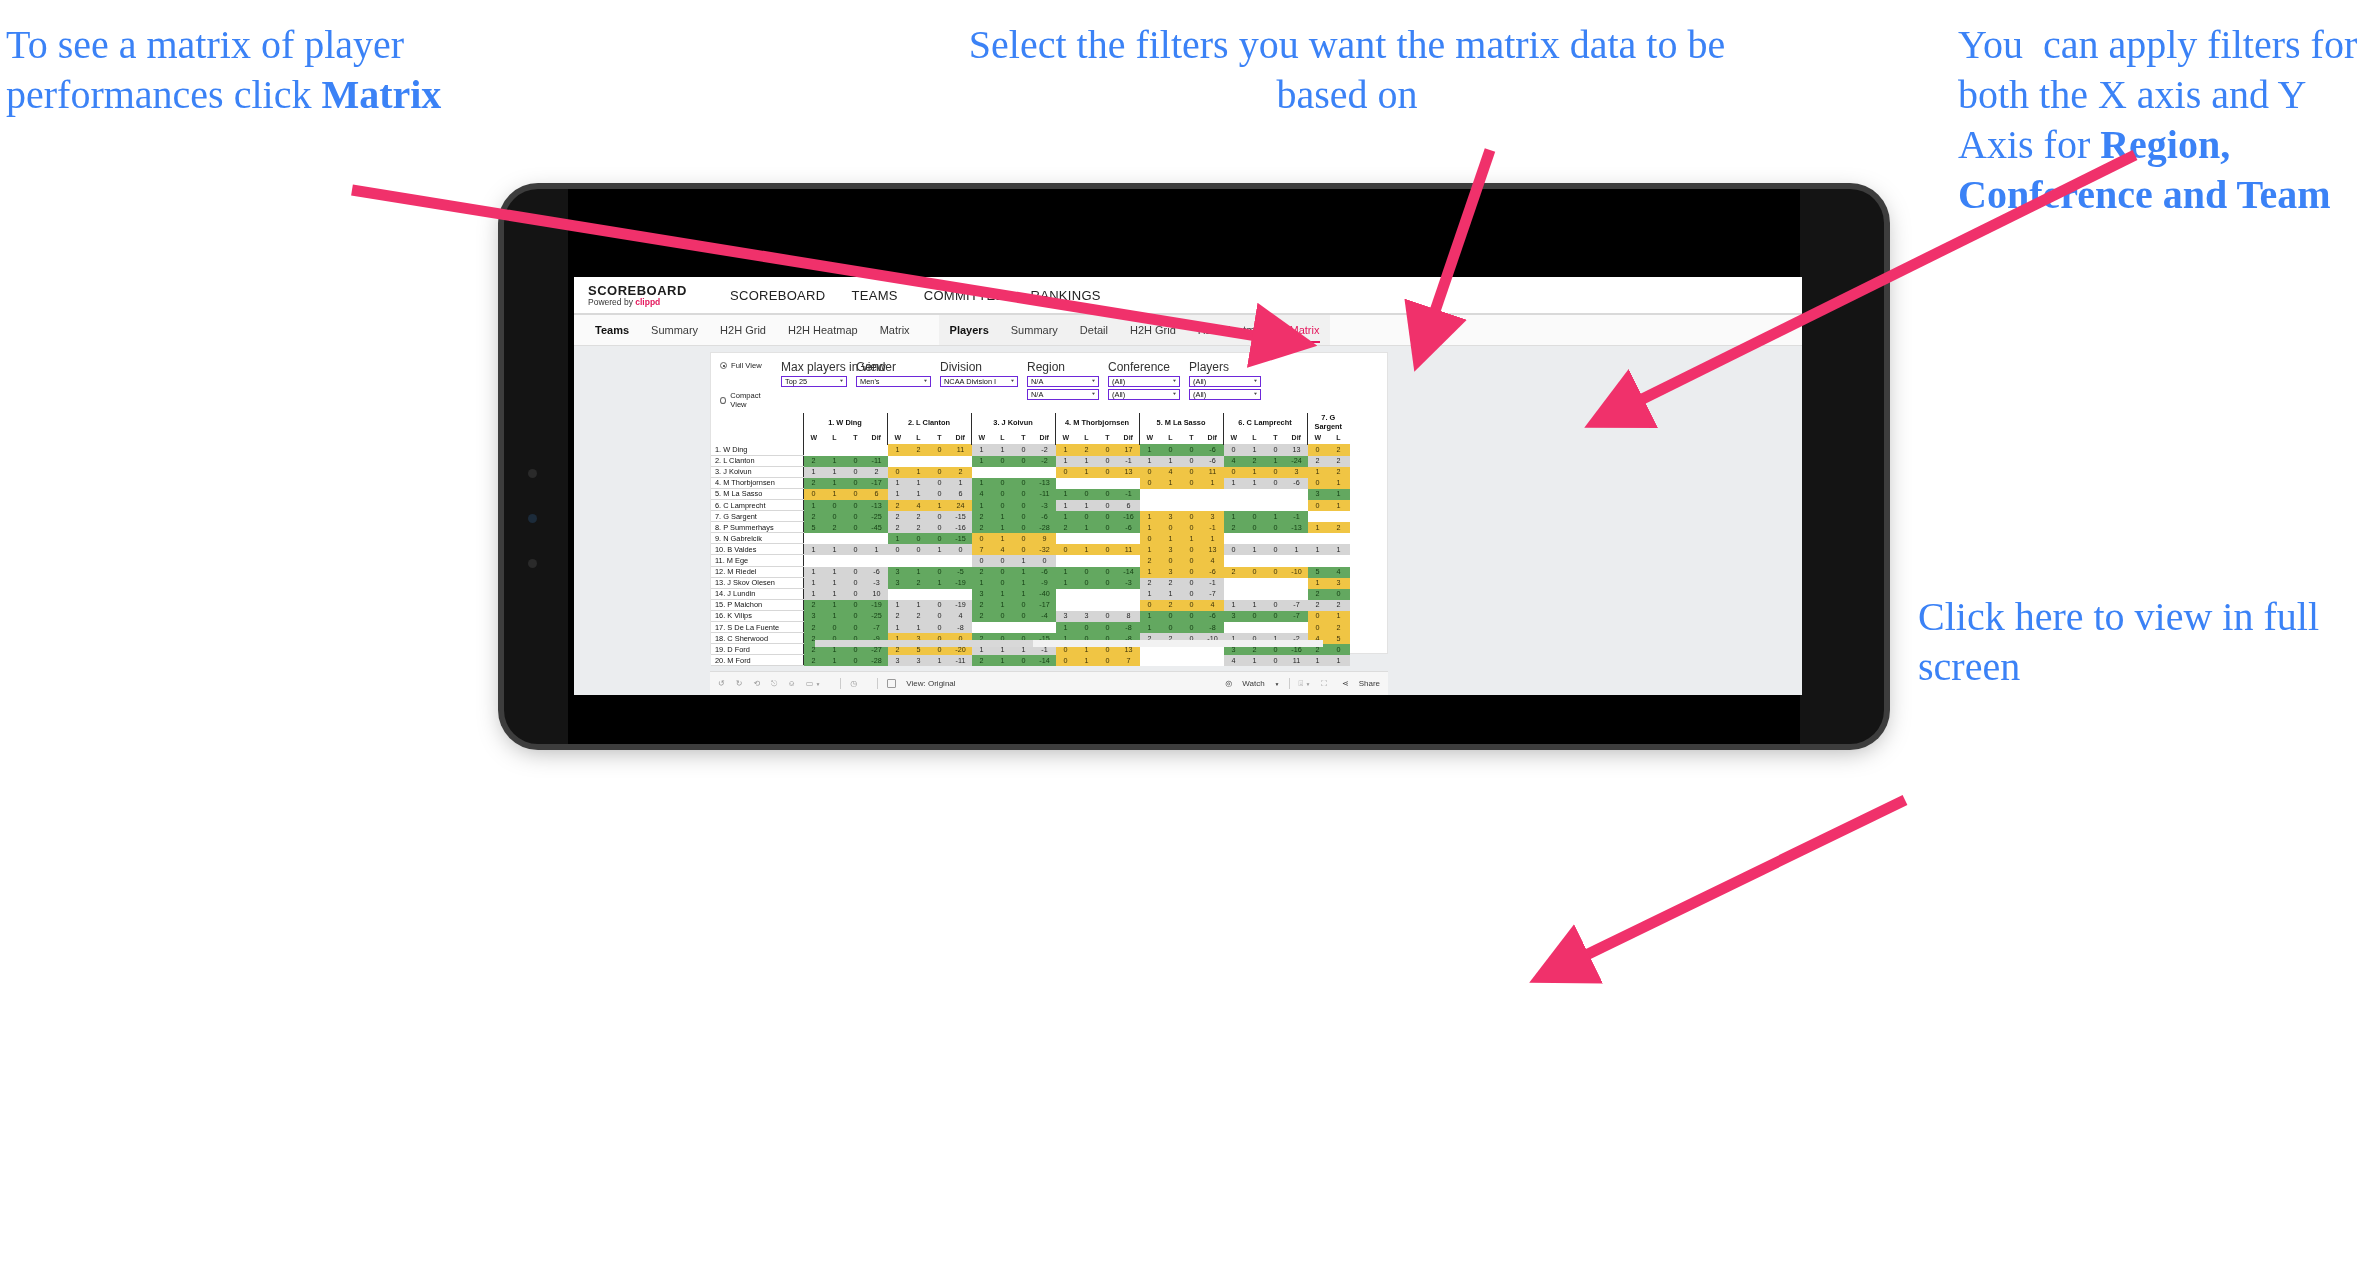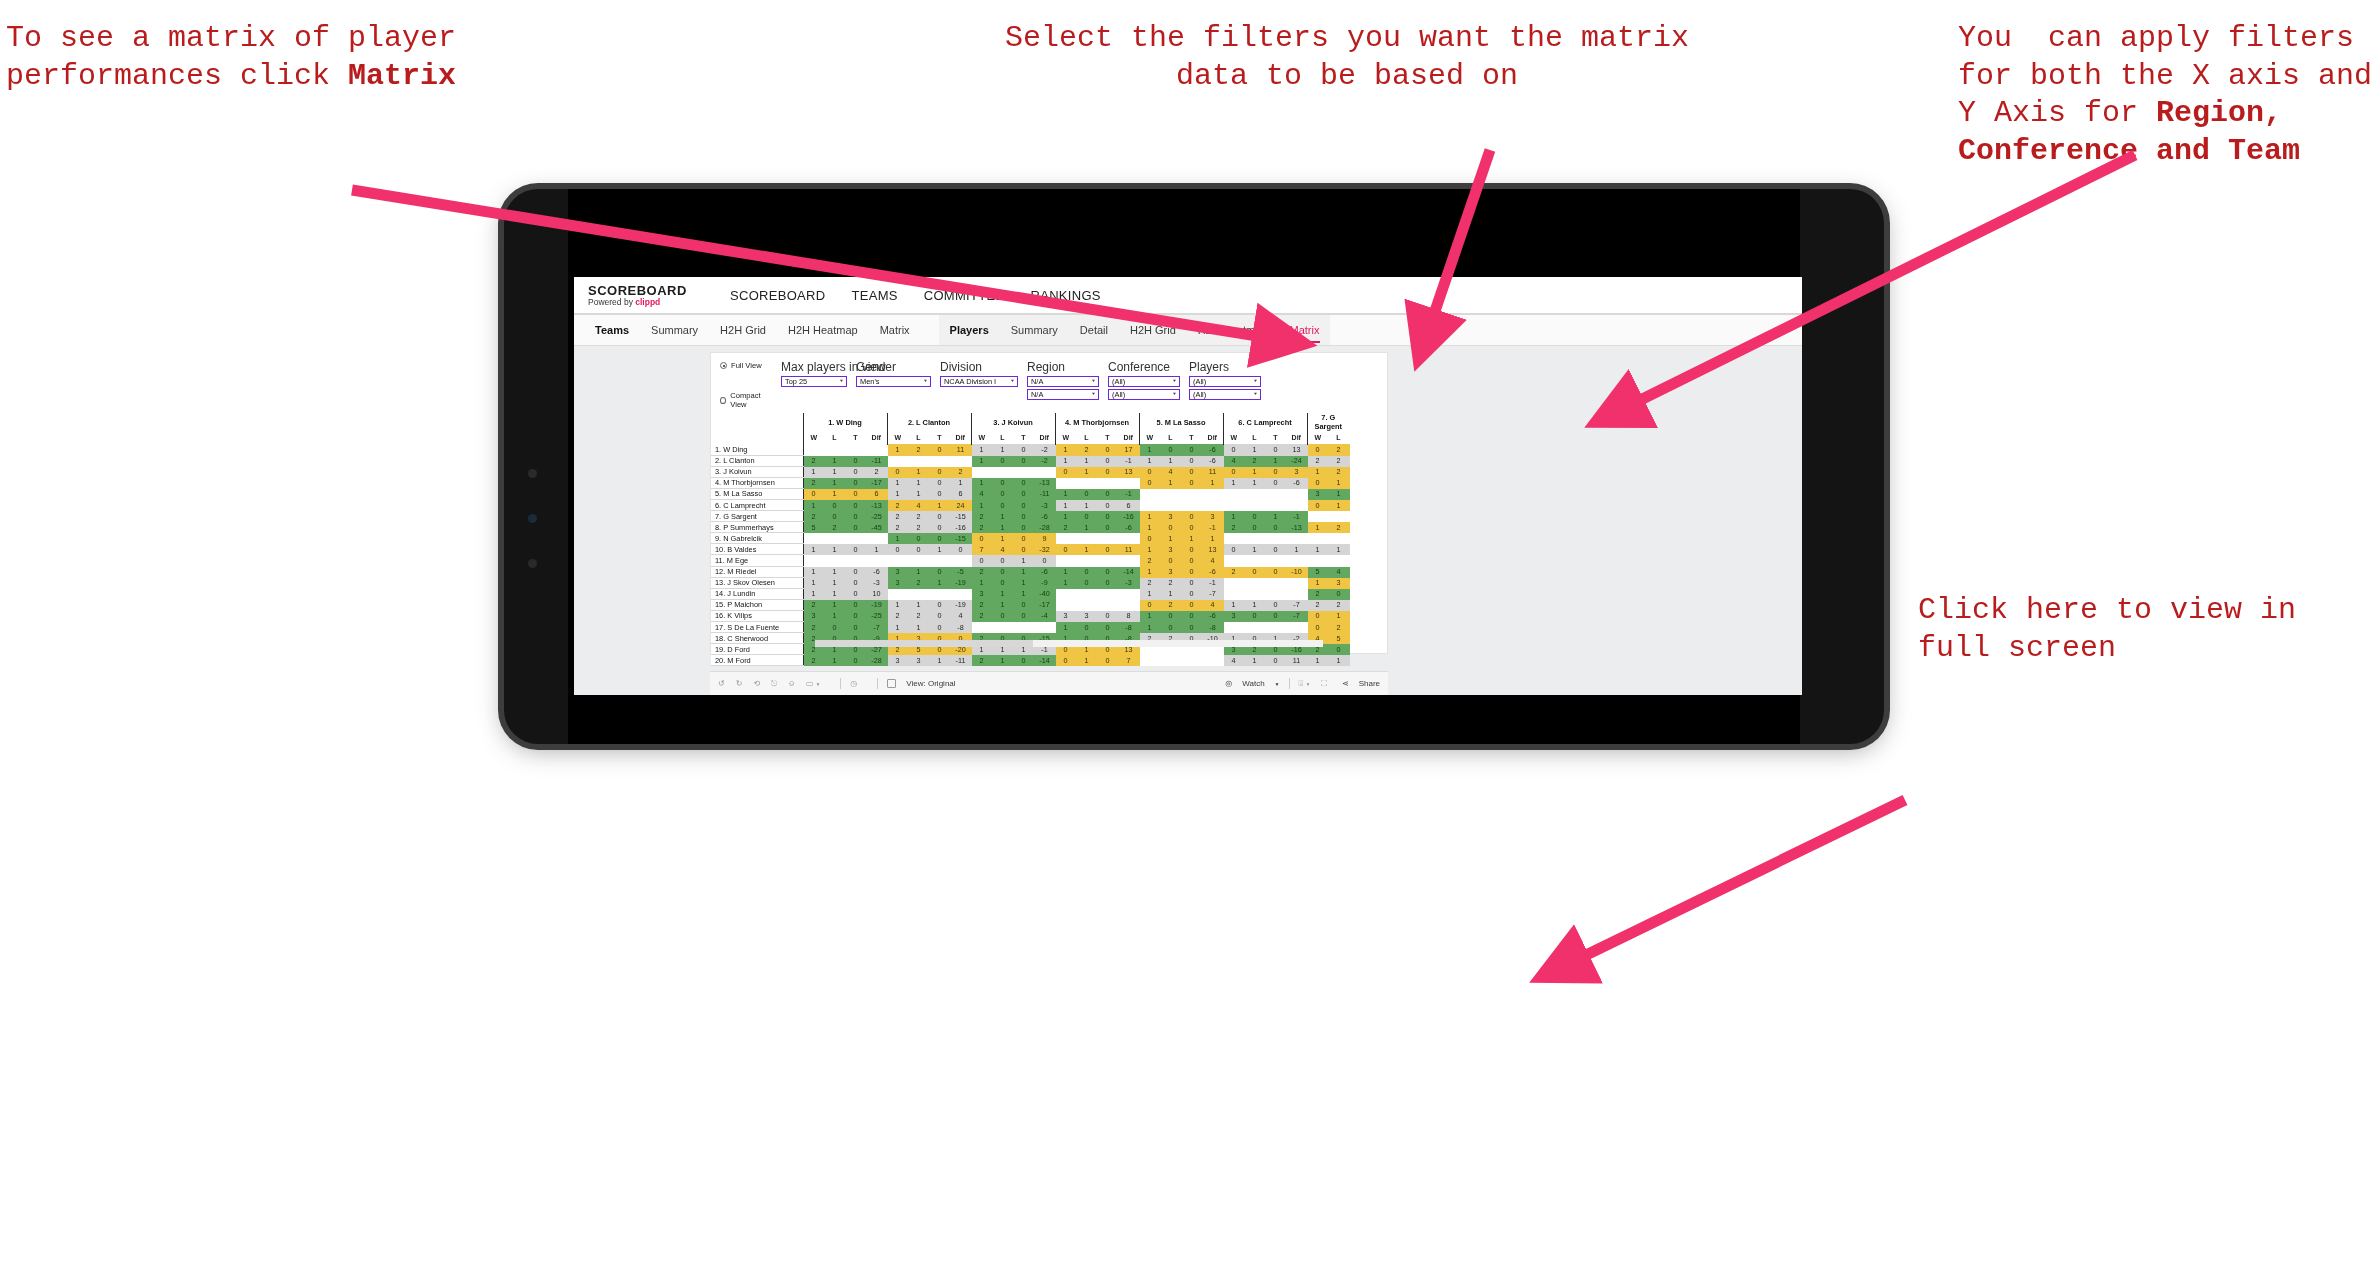--- a/index.html
+++ b/index.html
@@ -8,24 +8,24 @@
     width:2378px; height:1280px;
     background:#ffffff;
     font-family:"Liberation Sans", sans-serif;
     position:relative;
     overflow:hidden;
   }
 
   
   .anno {
     position:absolute;
-    color:#b91c1c;
-    font-size:30px;
+    color:#3b82f6;
+    font-size:40px;
     line-height:1.25;
-    font-family:Liberation Mono, monospace;
+    font-family:Liberation Serif, serif;
     white-space:pre-wrap;
   }
   .anno b { font-weight:bold; }
   #anno-left   { left:6px;   top:20px;  width:540px; }
   #anno-mid    { left:962px; top:20px;  width:770px; text-align:center;}
   #anno-right  { left:1958px;top:20px;  width:420px; }
   #anno-full   { left:1918px;top:592px; width:450px; }
 
   
   #arrows { position:absolute; left:0; top:0; width:2378px; height:1280px; pointer-events:none; }

